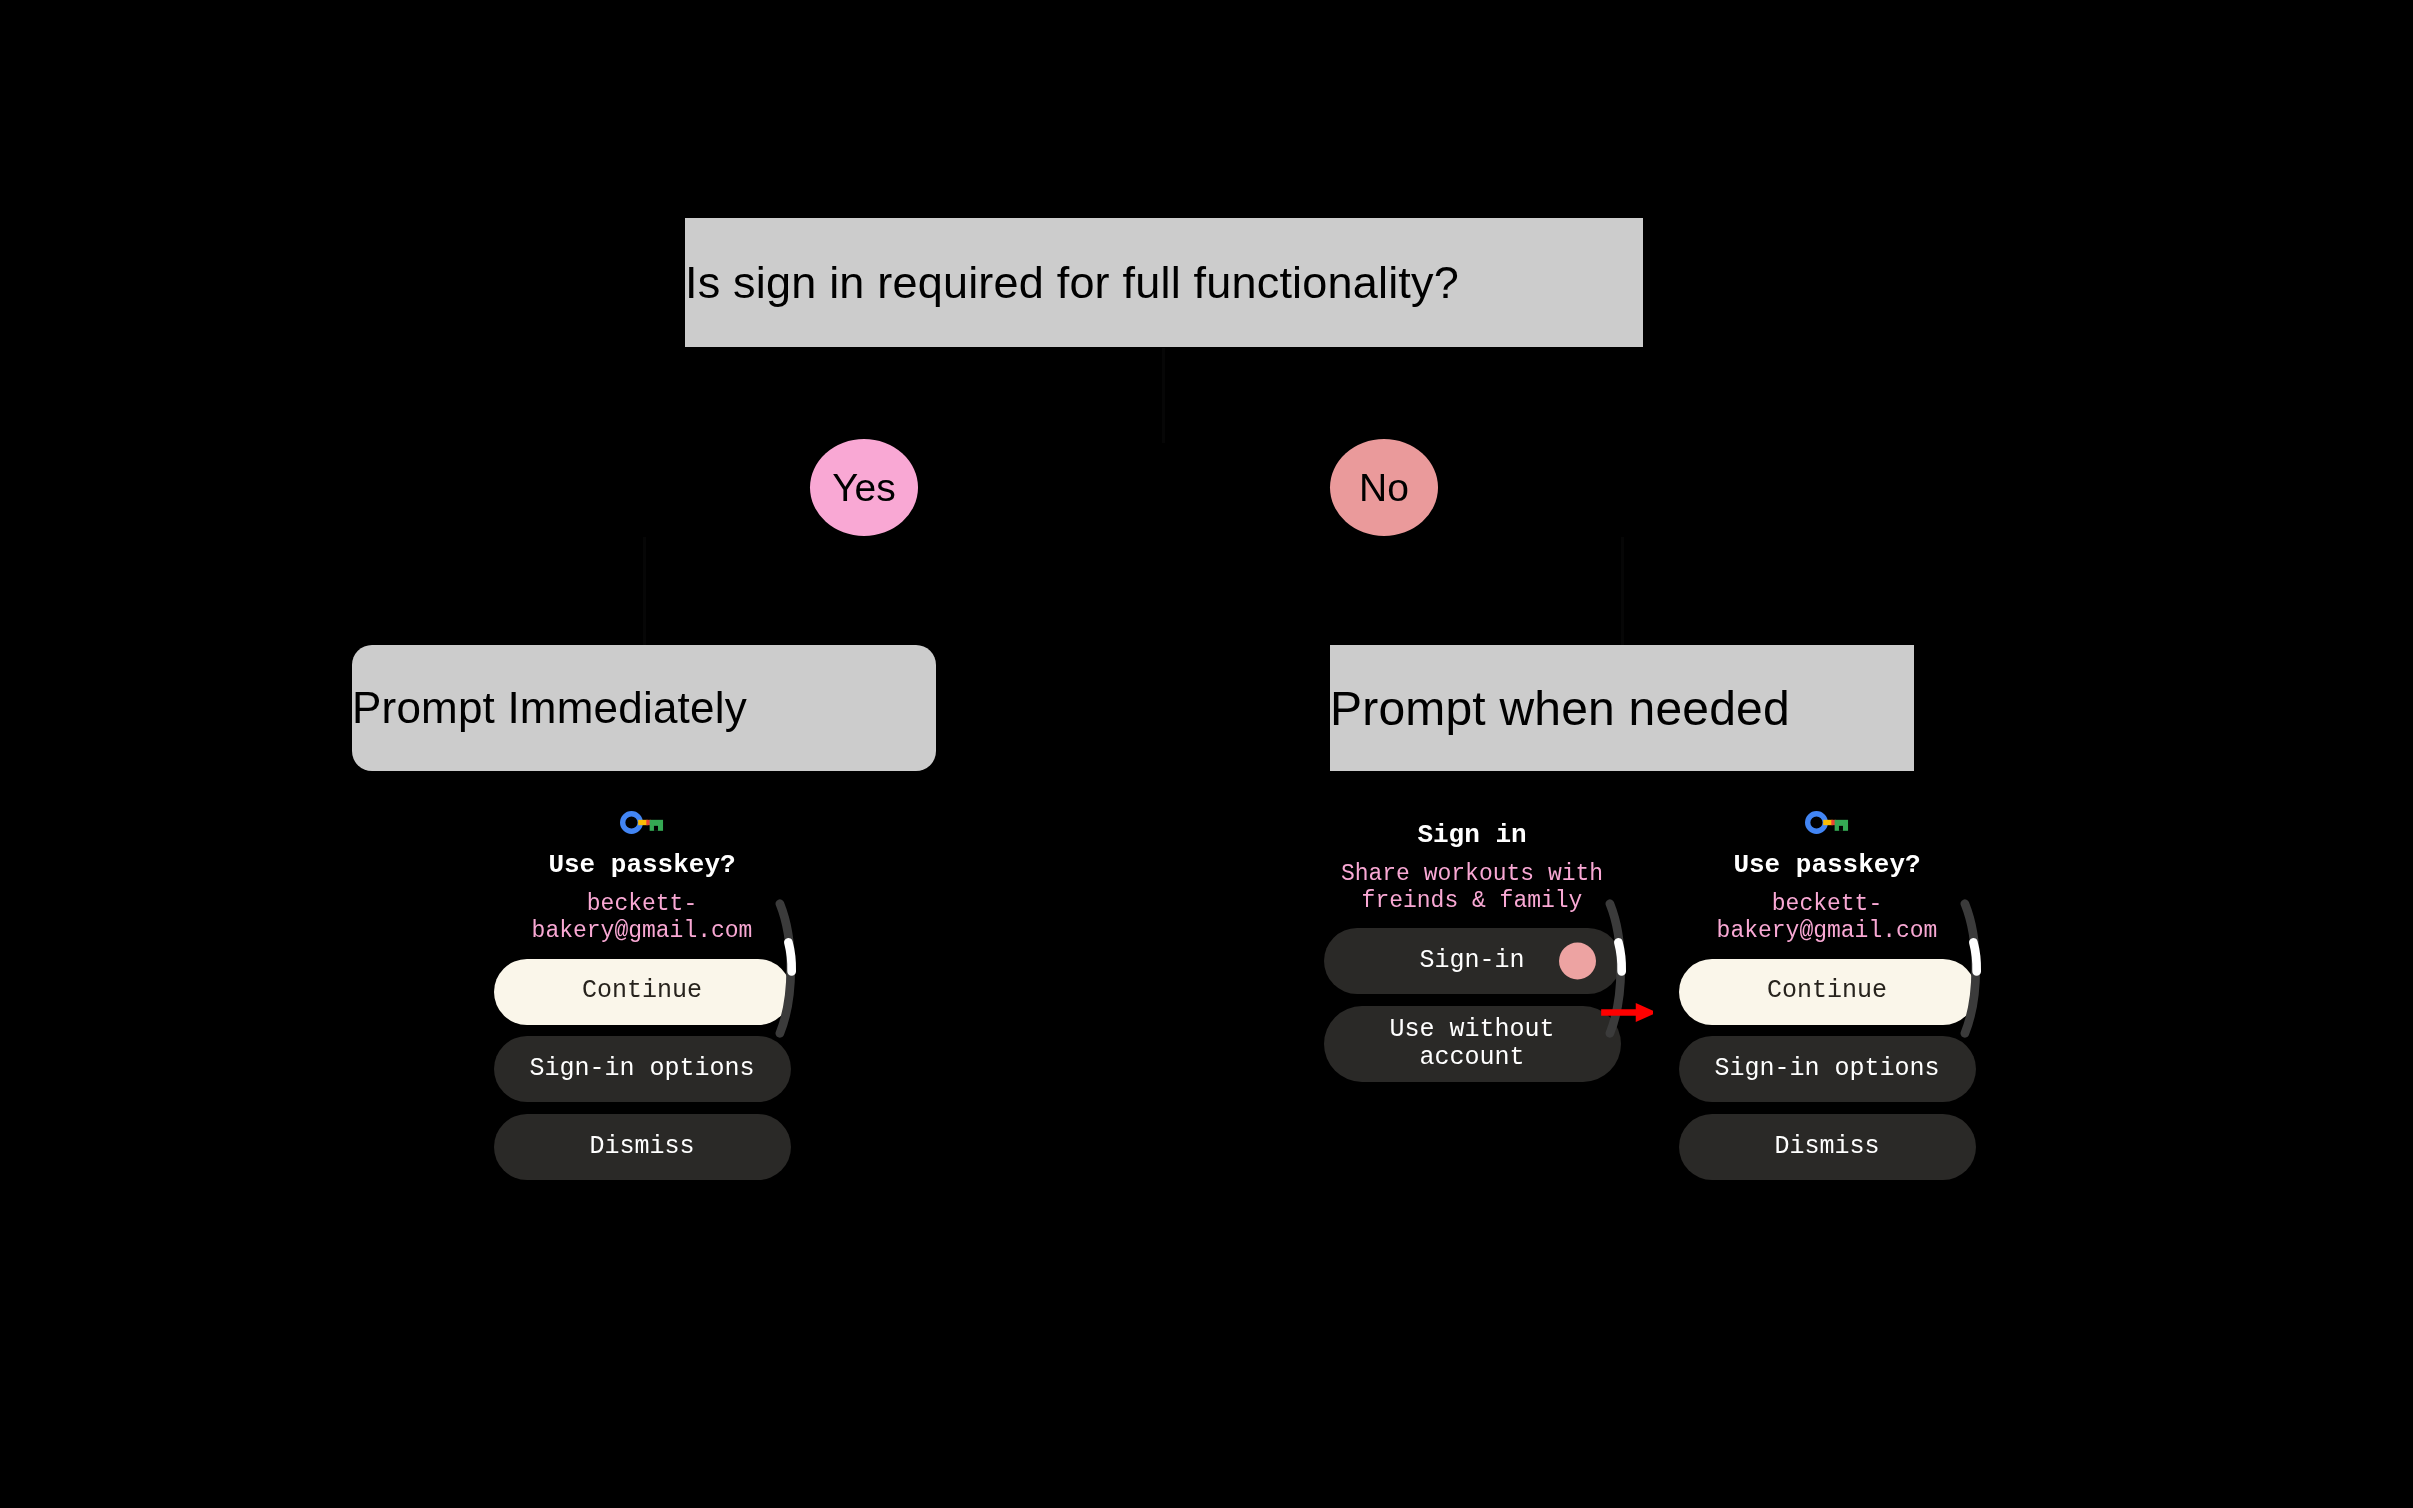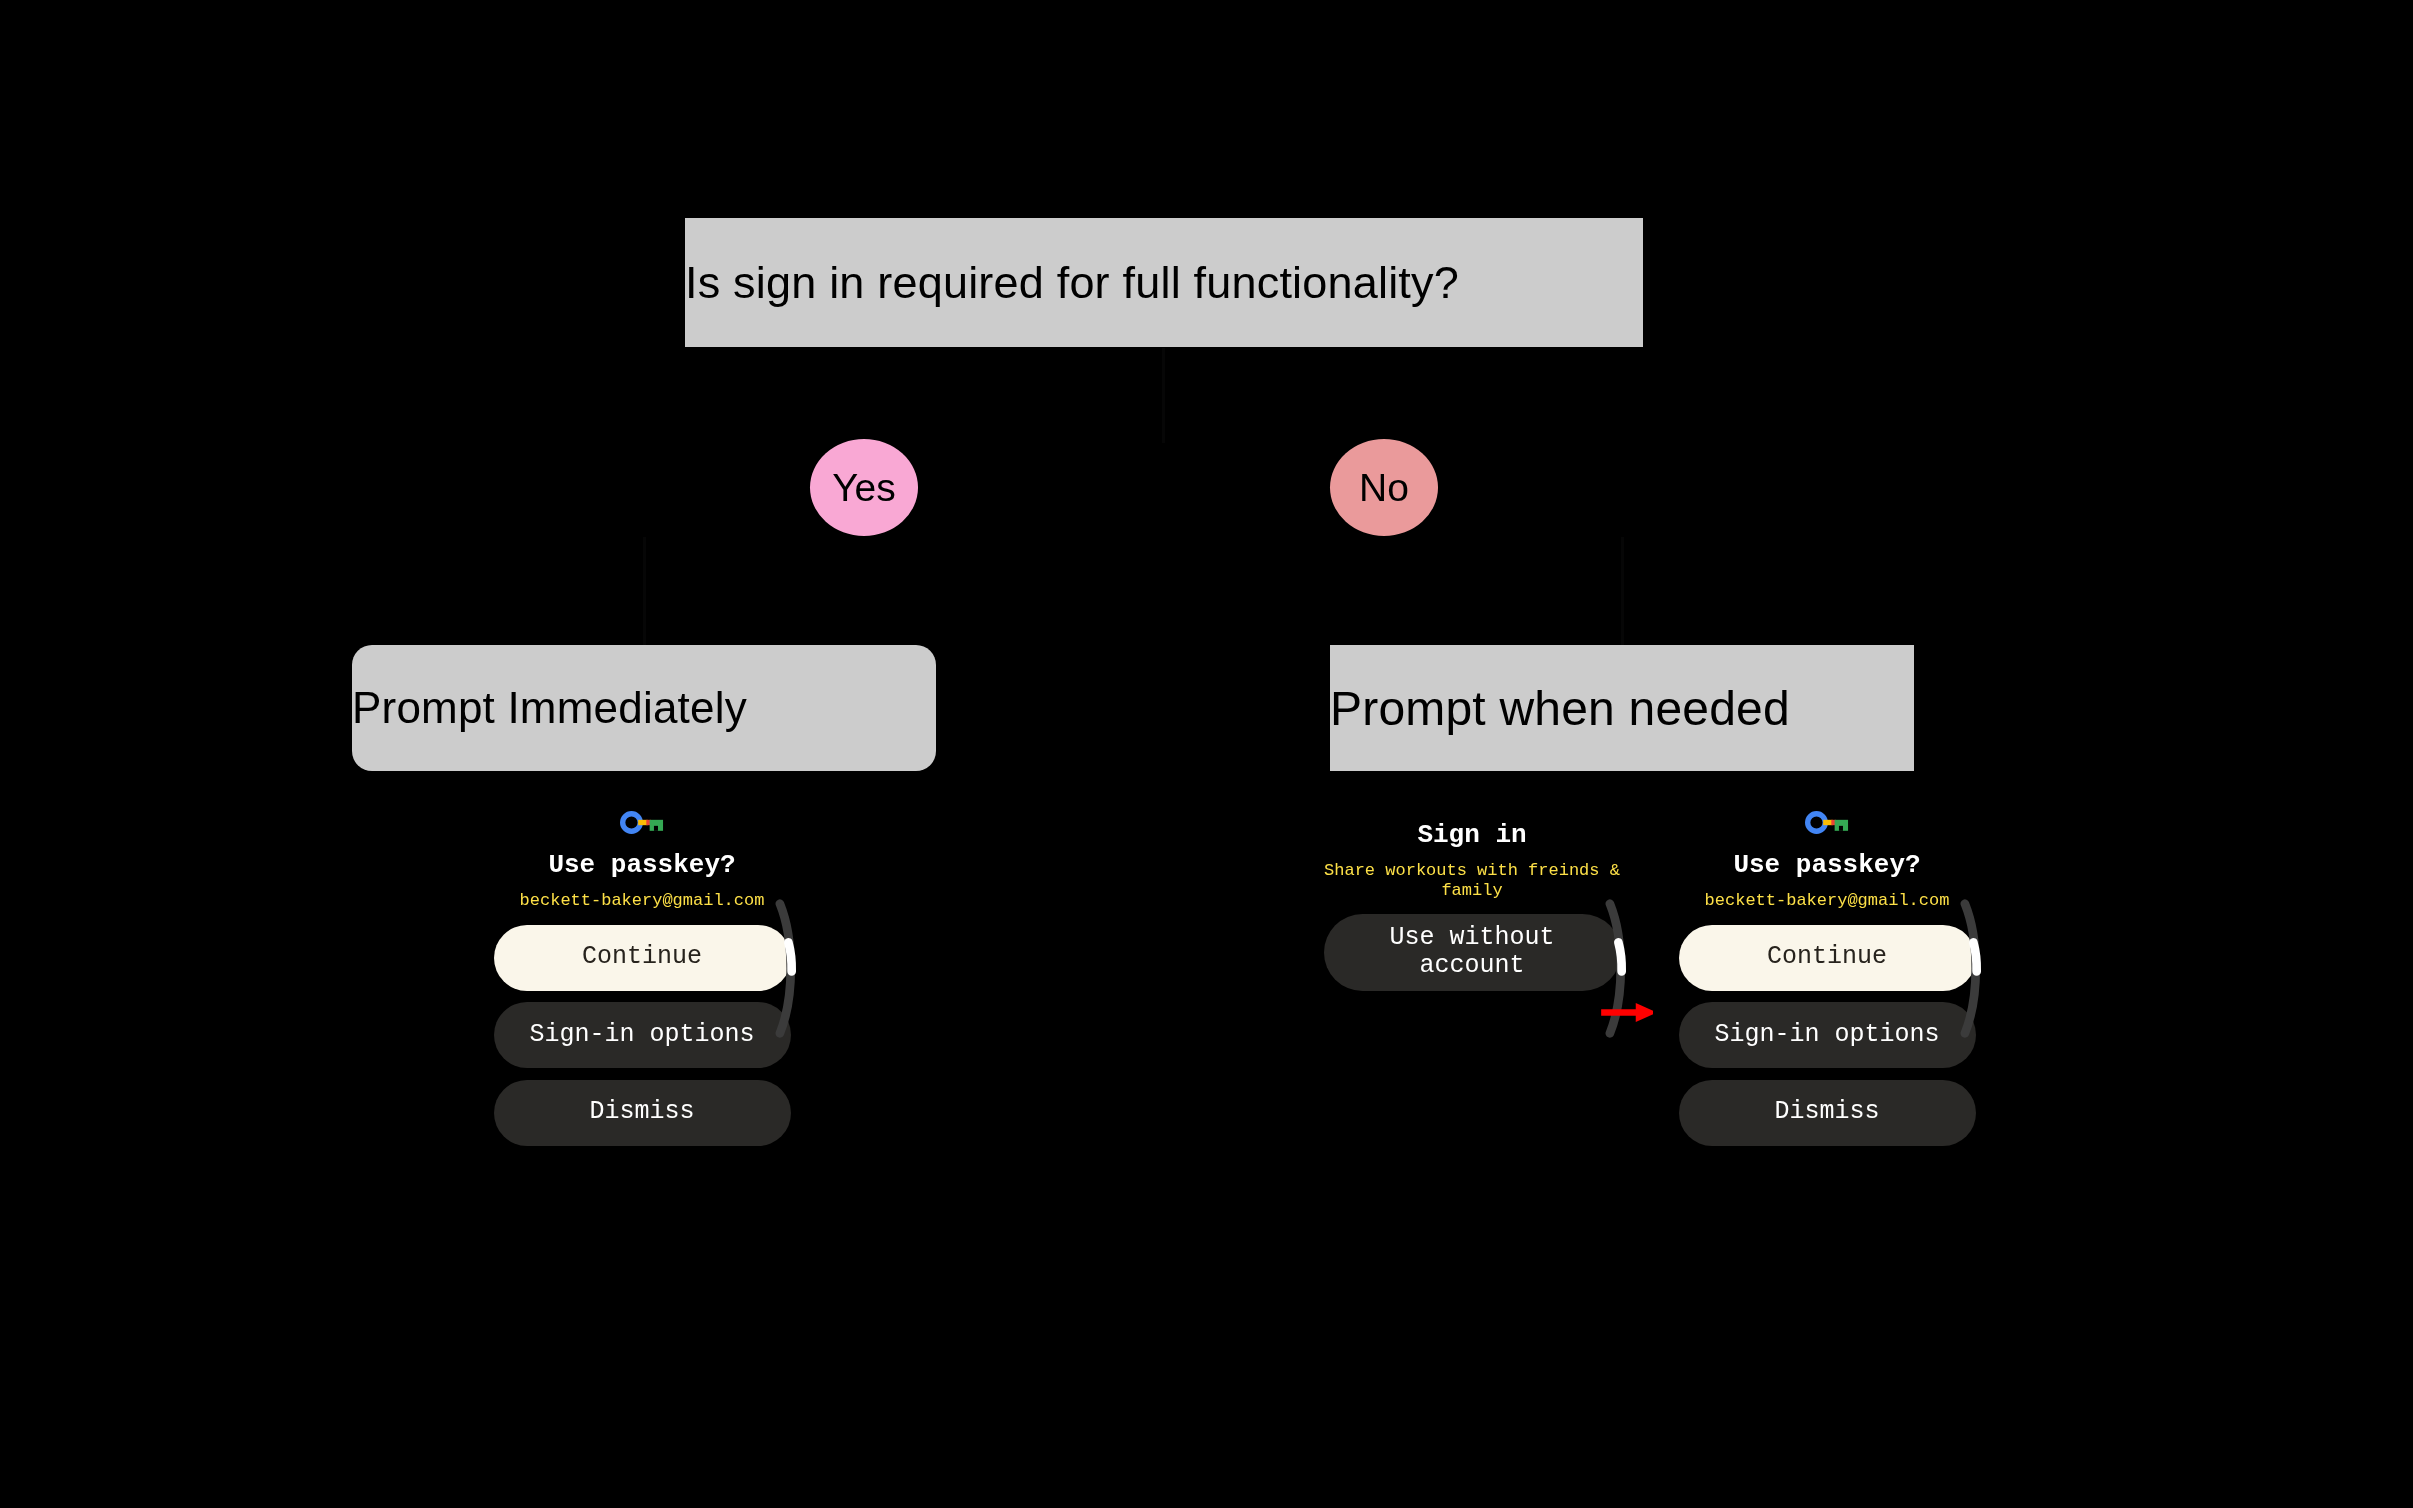--- a/index.html
+++ b/index.html
@@ -102,22 +102,22 @@
   }
   .watch-title {
     color: #FFFFFF;
     font-size: 26px;
     font-weight: 700;
     text-align: center;
     line-height: 1.15;
     margin: 0 0 9.7px 0;
   }
   .watch-subtitle {
-    color: #fde047;
-    font-size: 17px;
+    color: #f9a8d4;
+    font-size: 23px;
     font-weight: 400;
     text-align: center;
     line-height: 1.18;
     margin: 0 0 13.5px 0;
     padding: 0 25px;
     box-sizing: border-box;
   }
   .watch-btn {
     position: relative;
     display: flex;
@@ -226,20 +226,24 @@
       <path d="M15.8 48 C 18.6 58, 19.4 68, 19.2 78" fill="none" stroke="#FFFFFF" stroke-width="9" stroke-linecap="round"></path>
     </svg>
   </div>
 
   <div class="watch" id="watch-middle" style="left:1298px; top:821px;">
 
     <div class="watch-title">Sign in</div>
     <div class="watch-subtitle">Share workouts with freinds &amp; family</div>
 
     <div class="watch-btn secondary">
+      <span>Sign-in</span>
+      <span class="avatar-dot"></span>
+    </div>
+    <div class="watch-btn secondary">
       <span>Use without account</span>
     </div>
 
     <svg class="watch-scroll" style="left:305px; top:75px;" viewBox="0 0 36 150">
       <path d="M7 8 C 22 45, 22 105, 7 142" fill="none" stroke="#3B3B3B" stroke-width="9" stroke-linecap="round"></path>
       <path d="M15.8 48 C 18.6 58, 19.4 68, 19.2 78" fill="none" stroke="#FFFFFF" stroke-width="9" stroke-linecap="round"></path>
     </svg>
   </div>
 
   <svg id="annotation-arrow" viewBox="0 0 60 26">

